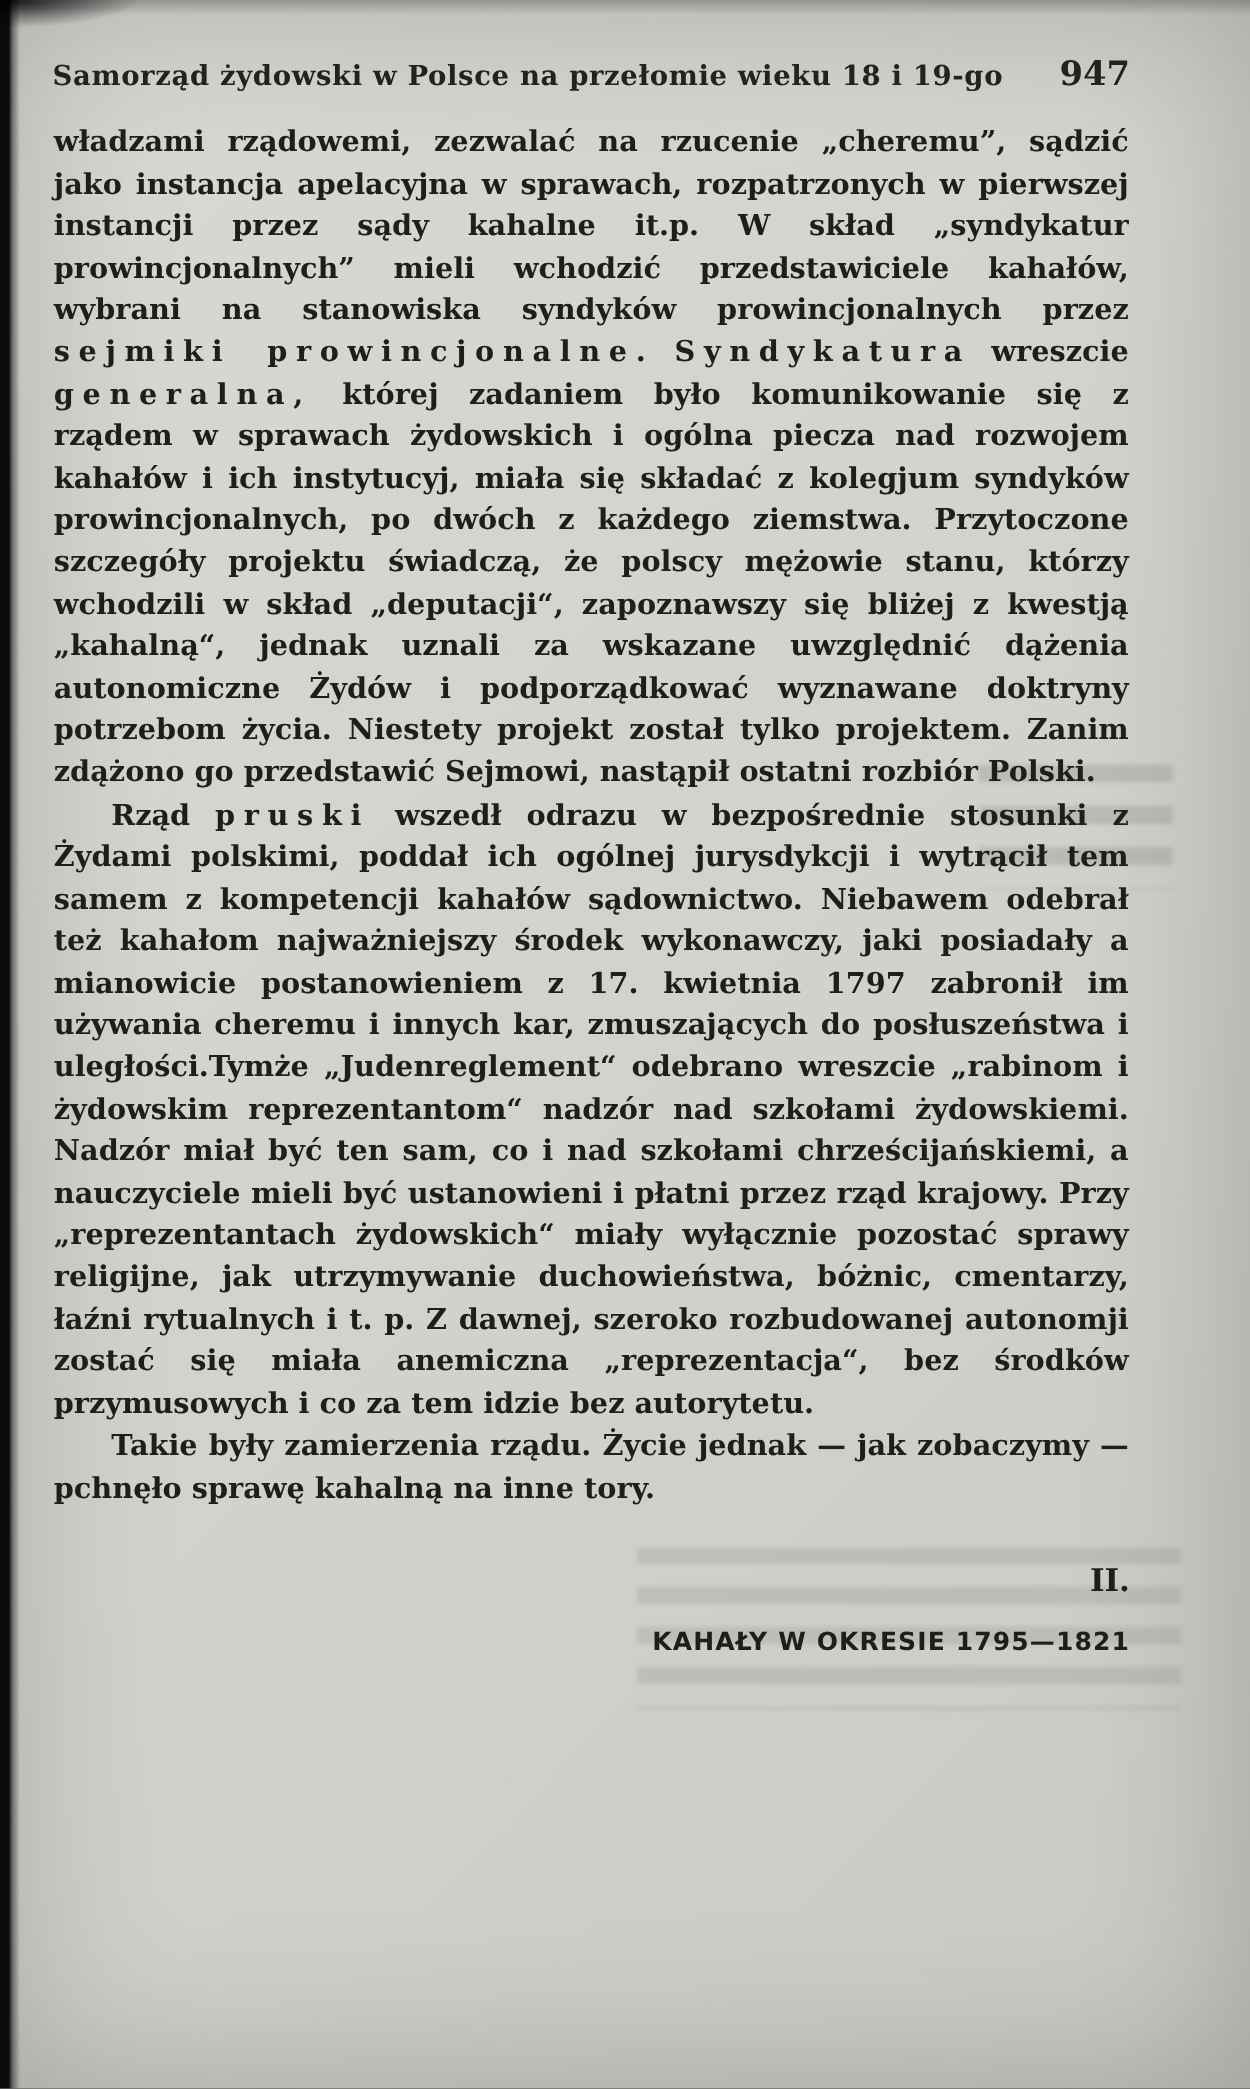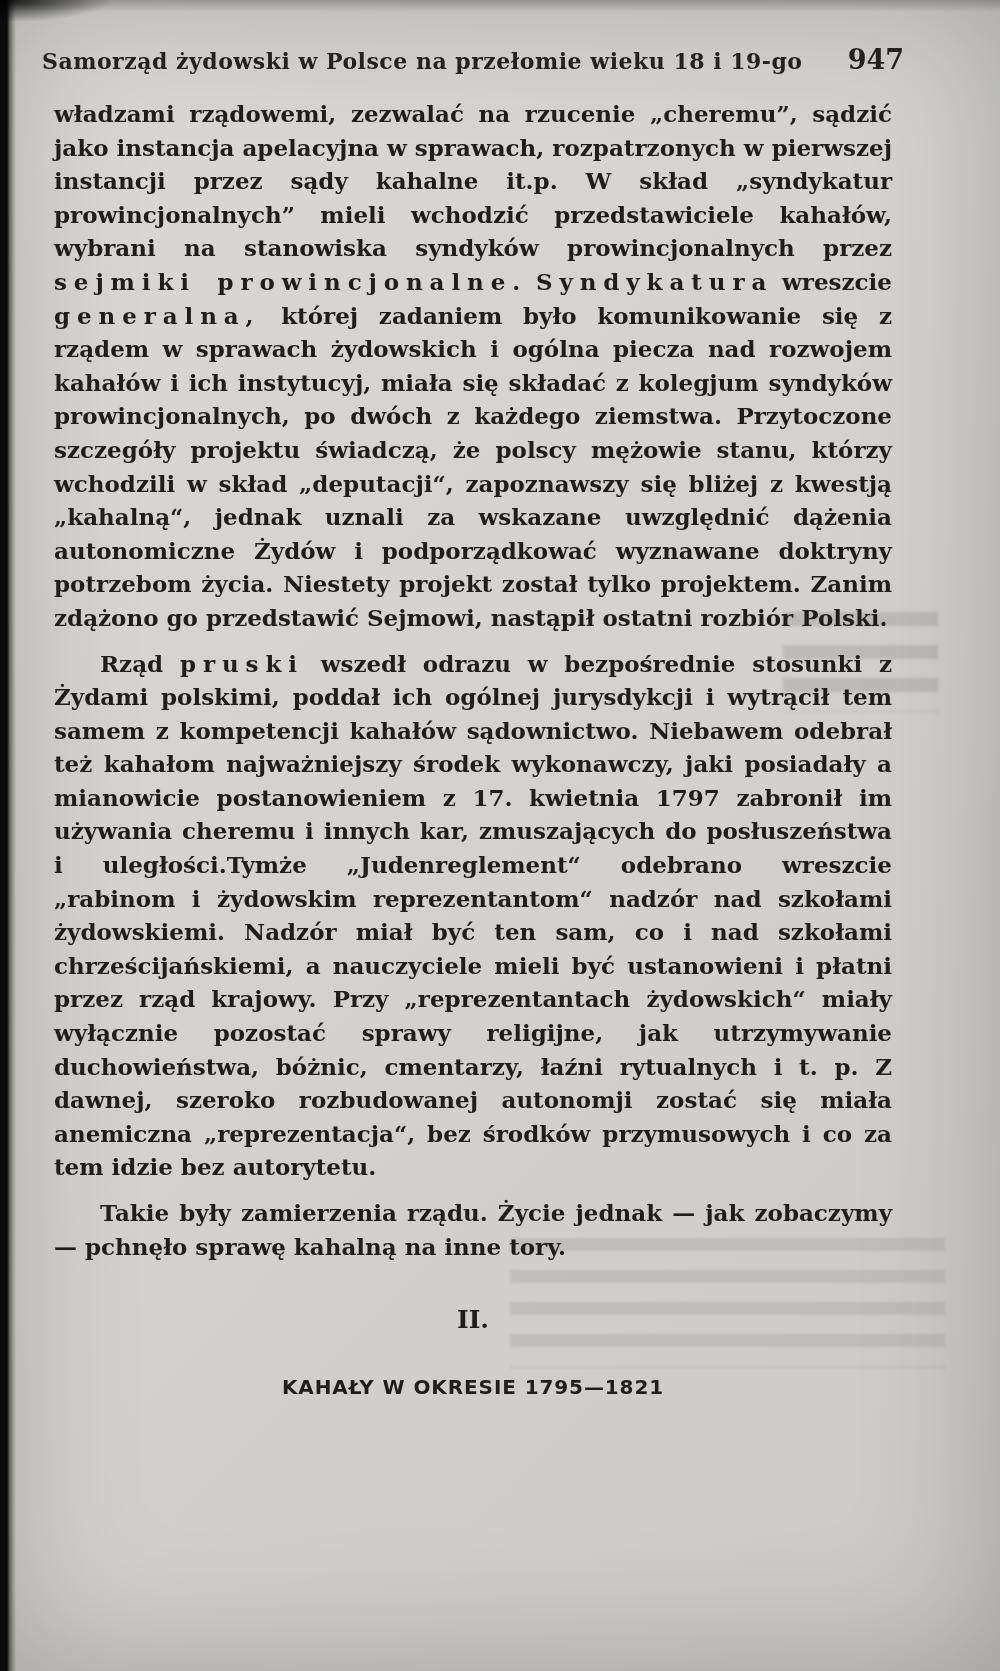--- a/index.html
+++ b/index.html
@@ -89,42 +89,44 @@
     font-weight: 700;
   }
   .body-text {
     margin-top: 22px;
     font-size: 23px;
     line-height: 33.6px;
     font-weight: 700;
     color: #201e1b;
     text-align: justify;
   }
-  .para { margin: 12px; }
+  .para { margin: 1px; }
   .para.indent { text-indent: 46px; }
   .sperr {
     letter-spacing: 0.30em;
     word-spacing: 0.25em;
   }
   .section-head {
     margin-top: 40px;
     text-align: center;
     text-indent: 0;
     color: #201e1b;
   }
   .sec-num {
     font-size: 25px;
     font-weight: 700;
+    text-align: right;
   }
   .sec-title {
-    margin-top: 34px;
+    margin-top: 16px;
     font-size: 20px;
     font-weight: 700;
     letter-spacing: 0.9px;
     font-family: "DejaVu Sans", sans-serif;
+    text-align: right;
   }
   .para.after-head { margin-top: 26px; }
 </style>
 </head>
 <body>
 
 <div class="page">
   <div class="edge-left"></div>
   <div class="edge-top"></div>
   <div class="corner-dark"></div>

